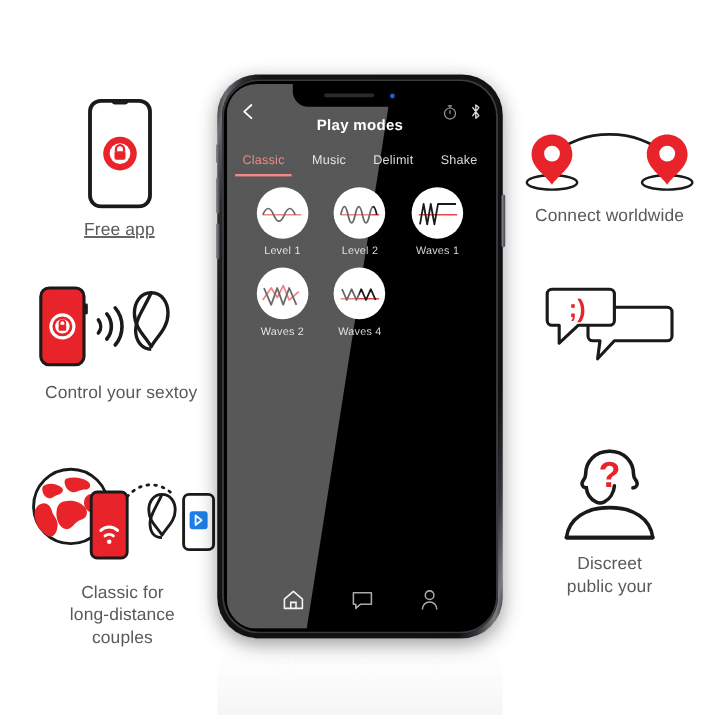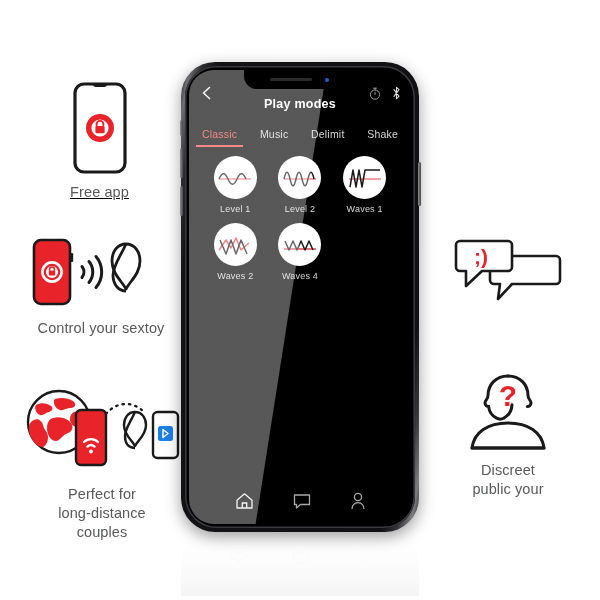--- a/index.html
+++ b/index.html
@@ -159,25 +159,39 @@
         </g>
         <circle cx="69" cy="63.5" r="1.9" fill="#fff"></circle>
         <path d="M84 26c11-13 27-13 38-2" fill="none" stroke="#1a1a1a" stroke-width="2.3" stroke-linecap="round" stroke-dasharray="1.5 5"></path>
         <path d="M113 24c-7 0-11 6-11 13 0 10 8 15 11 21 3-6 11-11 11-21 0-7-4-13-11-13z" fill="none" stroke="#1a1a1a" stroke-width="2.4" stroke-linejoin="round"></path>
         <path d="M113 24c-5 11-10 17-10 24 0 8 4 12 10 12" fill="none" stroke="#1a1a1a" stroke-width="2.4"></path>
         <rect x="131" y="24" width="25" height="46" rx="4.5" fill="#fff" stroke="#1a1a1a" stroke-width="2.4"></rect>
         <rect x="136" y="38" width="15" height="15" rx="2.5" fill="#1d7ee8"></rect>
         <path d="M141 41.5l5 4-5 4v-8l5 4" fill="none" stroke="#fff" stroke-width="1.5" stroke-linejoin="round"></path>
       </svg>
     </div>
-    <div class="cap" style="white-space:pre-line">Perfect for
+    <div class="cap" style="white-space:pre-line">Classic for
 long-distance
 couples</div>
   </div>
 
+  <div class="feature" id="f-connect">
+    <div class="art">
+      <svg width="152" height="54" viewBox="0 0 152 54">
+        <path d="M28 22C54 -2 98 -2 124 22" fill="none" stroke="#1a1a1a" stroke-width="2.2" stroke-linecap="round"></path>
+        <ellipse cx="28" cy="44" rx="21" ry="6" fill="none" stroke="#1a1a1a" stroke-width="2"></ellipse>
+        <ellipse cx="124" cy="44" rx="21" ry="6" fill="none" stroke="#1a1a1a" stroke-width="2"></ellipse>
+        <path d="M28 4c-9.5 0-17 7.4-17 16.5C11 32 23 38 28 46c5-8 17-14 17-25.5C45 11.4 37.5 4 28 4z" fill="#e8232a"></path>
+        <circle cx="28" cy="20" r="6.6" fill="#fff"></circle>
+        <path d="M124 4c-9.5 0-17 7.4-17 16.5 0 11.5 12 17.5 17 25.5 5-8 17-14 17-25.5C141 11.4 133.5 4 124 4z" fill="#e8232a"></path>
+        <circle cx="124" cy="20" r="6.6" fill="#fff"></circle>
+      </svg>
+    </div>
+    <div class="cap">Connect worldwide</div>
+  </div>
 
   <div class="feature" id="f-chat">
     <div class="art">
       <svg width="116" height="70" viewBox="0 0 116 70">
         <path d="M44 18h62a4 4 0 0 1 4 4v20a4 4 0 0 1-4 4H62l-14 15 2-15h-6a4 4 0 0 1-4-4V22a4 4 0 0 1 4-4z" fill="#fff" stroke="#1a1a1a" stroke-width="2.6" stroke-linejoin="round"></path>
         <path d="M10 3h48a4 4 0 0 1 4 4v22a4 4 0 0 1-4 4H32L16 48V33h-6a4 4 0 0 1-4-4V7a4 4 0 0 1 4-4z" fill="#fff" stroke="#1a1a1a" stroke-width="2.6" stroke-linejoin="round"></path>
         <text x="24" y="26" font-family="'Liberation Sans',sans-serif" font-size="21" font-weight="bold" fill="#e8232a">;)</text>
       </svg>
     </div>
   </div>

